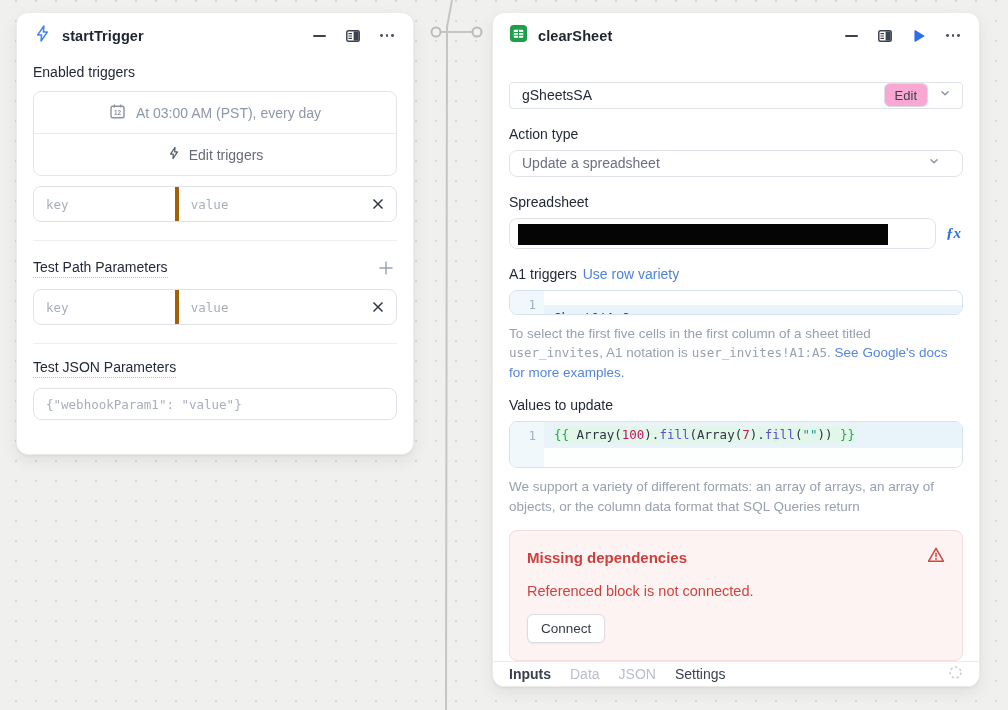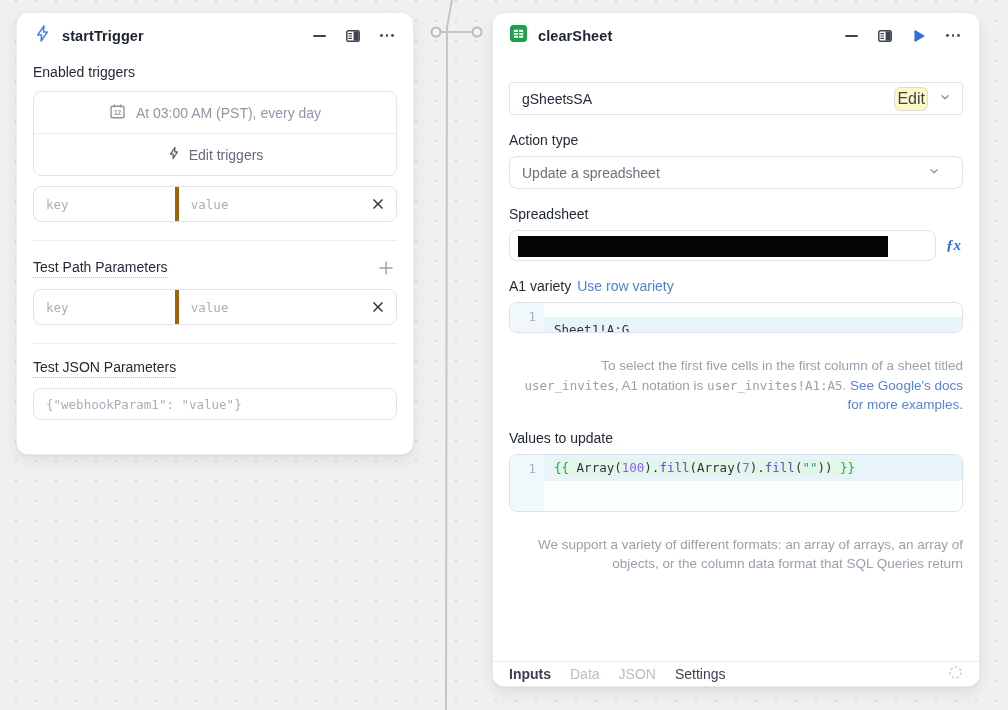--- a/index.html
+++ b/index.html
@@ -59,22 +59,22 @@
            display:flex; align-items:center; justify-content:center; }
   .hr { height:1px; background:#eceef1; margin:18px 0 0 0; border:none; }
   .json-box { margin-top:10px; height:32px; border:1px solid #dfe3e9; border-radius:8px; display:flex; }
   .json-box input { border:none; outline:none; width:100%; padding:0 12px; border-radius:8px;
             font-family:"DejaVu Sans Mono", monospace; font-size:12.5px; color:#2c3540; }
 
   
   .resource-row { margin-top:4px; height:33px; border:1px solid #dfe3e9; border-radius:4px;
             display:flex; align-items:center; padding:0 10px 0 12px; gap:10px; cursor:pointer; }
   .resource-name { font-size:14px; font-weight:500; color:#232b39; flex:1; }
-  .edit-btn { height:24px; padding:0 2px; background:#fef9c3; border:1px solid #d8dce3; border-radius:6px;
-              font-size:16px; color:#3a4250; cursor:pointer; font-family:inherit; }
+  .edit-btn { height:24px; padding:0 10px; background:#f9a8d4; border:1px solid #d8dce3; border-radius:6px;
+              font-size:13px; color:#3a4250; cursor:pointer; font-family:inherit; }
   .mt { margin-top:17px; }
   .select-box { margin-top:8px; height:33px; border:1px solid #dfe3e9; border-radius:8px;
             display:flex; align-items:center; padding:0 21px 0 12px; cursor:pointer; }
   .select-value { font-size:14px; color:#69707f; flex:1; }
   .ss-row { margin-top:8px; display:flex; align-items:center; gap:8px; }
   .ss-input { position:relative; flex:1; height:31px; border:1px solid #dfe3e9; border-radius:8px; background:#fff; }
   .redact { position:absolute; left:8px; top:5px; height:21px; width:87%; background:#050505; }
   .fx-btn { background:none; border:none; cursor:pointer; color:#2e6ee8; font-size:15px; font-weight:700;
             font-style:italic; font-family:"Liberation Serif", serif; padding:0 2px; }
   .label-row { display:flex; align-items:baseline; gap:6px; }
@@ -86,25 +86,25 @@
   .code-area { flex:1; background:#fdfefe; }
   .code-line { background:#e9f3fa; padding:5px 10px 6px 10px; font-family:"DejaVu Sans Mono", monospace;
                font-size:12.5px; color:#2c3540; white-space:pre; }
   .editor.single { height:31px; }
   .editor.single .code-area, .editor.single .code-line { height:100%;margin-top:7px; }
   .editor.tall { height:58px; }
 
   .mustache-bg { background:#e3f6ea; border-radius:2px; padding:1px 0; }
   .tok-mustache { color:#27a35b; }
   .tok-plain    { color:#2c3540; }
-  .tok-number   { color:#8b5cf6; }
+  .tok-number   { color:#be185d; }
   .tok-property { color:#5a4fcf; }
   .tok-string   { color:#1a9a92; }
 
-  .help { margin-top:23px; font-size:13.5px; line-height:19.5px; color:#97a1af;text-align:right; }
+  .help { margin-top:9px; font-size:13.5px; line-height:19.5px; color:#97a1af; }
   .help .mono { font-family:"DejaVu Sans Mono", monospace; font-size:12.5px; }
   .help .link { color:#5585db; cursor:pointer; }
 
   .error-box { margin-top:14px; background:#fdf3f3; border:1px solid #f5dbdb; border-radius:8px; padding:15px 17px 17px 17px; }
   .error-head { display:flex; align-items:center; justify-content:space-between; }
   .error-title { font-size:15px; font-weight:700; color:#cc3f3c; }
   .error-msg { margin-top:15px; font-size:14.5px; color:#d0423e; }
   .connect-btn { margin-top:15px; height:29px; padding:0 13px; background:#fff; border:1px solid #dadde3;
                  border-radius:6px; font-size:13.5px; color:#333b49; cursor:pointer; font-family:inherit;
                  box-shadow:0 1px 2px rgba(0,0,0,.05); }
@@ -291,40 +291,54 @@
 
       <div class="field-label mt">Spreadsheet</div>
       <div class="ss-row">
         <div class="ss-input">
           <div class="redact"></div>
         </div>
         <button class="fx-btn">ƒx</button>
       </div>
 
       <div class="label-row mt">
-        <span class="field-label">A1 variety</span>
+        <span class="field-label">A1 triggers</span>
         <a class="inline-link">Use row variety</a>
       </div>
       <div class="editor single">
         <div class="gutter">1</div>
         <div class="code-area">
             <div class="code-line">Sheet1!A:G</div>
           </div>
       </div>
       <div class="help"><span>To select the first five cells in the first column of a sheet titled </span><span class="mono">user_invites</span><span>, A1 notation is </span><span class="mono">user_invites!A1:A5</span><span>. </span><span class="link">See Google's docs for more examples.</span></div>
 
       <div class="field-label" style="margin-top:15px;">Values to update</div>
       <div class="editor tall">
         <div class="gutter">1</div>
         <div class="code-area">
             <div class="code-line"><span class="mustache-bg"><span class="tok-mustache">{{ </span><span class="tok-plain">Array</span><span class="tok-plain">(</span><span class="tok-number">100</span><span class="tok-plain">)</span><span class="tok-plain">.</span><span class="tok-property">fill</span><span class="tok-plain">(</span><span class="tok-plain">Array</span><span class="tok-plain">(</span><span class="tok-number">7</span><span class="tok-plain">)</span><span class="tok-plain">.</span><span class="tok-property">fill</span><span class="tok-plain">(</span><span class="tok-string">""</span><span class="tok-plain">)</span><span class="tok-plain">)</span><span class="tok-mustache"> }}</span></span></div>
           </div>
       </div>
       <div class="help">We support a variety of different formats: an array of arrays, an array of objects, or the column data format that SQL Queries return</div>
 
+      <div class="error-box">
+        <div class="error-head">
+          <span class="error-title">Missing dependencies</span>
+          <span>
+            <svg width="18" height="18" viewBox="0 0 18 18">
+                <path d="M9 2.4 L16.4 15.2 H1.6 Z" fill="none" stroke="#cf4541" stroke-width="1.5" stroke-linejoin="round"></path>
+                <line x1="9" y1="7.2" x2="9" y2="10.6" stroke="#cf4541" stroke-width="1.5" stroke-linecap="round"></line>
+                <circle cx="9" cy="12.9" r="0.95" fill="#cf4541"></circle>
+              </svg>
+          </span>
+        </div>
+        <div class="error-msg">Referenced block is not connected.</div>
+        <button class="connect-btn">Connect</button>
+      </div>
 
       <div class="panel-footer" style="margin:auto -16px -14px -16px;">
         <button class="ftab active">Inputs</button>
         <button class="ftab disabled">Data</button>
         <button class="ftab disabled">JSON</button>
         <button class="ftab default">Settings</button>
         <span class="spinner">
           <svg width="15" height="15" viewBox="0 0 16 16">
               <circle cx="8" cy="8" r="5.8" fill="none" stroke="#c6ccd5" stroke-width="1.6" stroke-dasharray="2.6 2.6"></circle>
             </svg>

